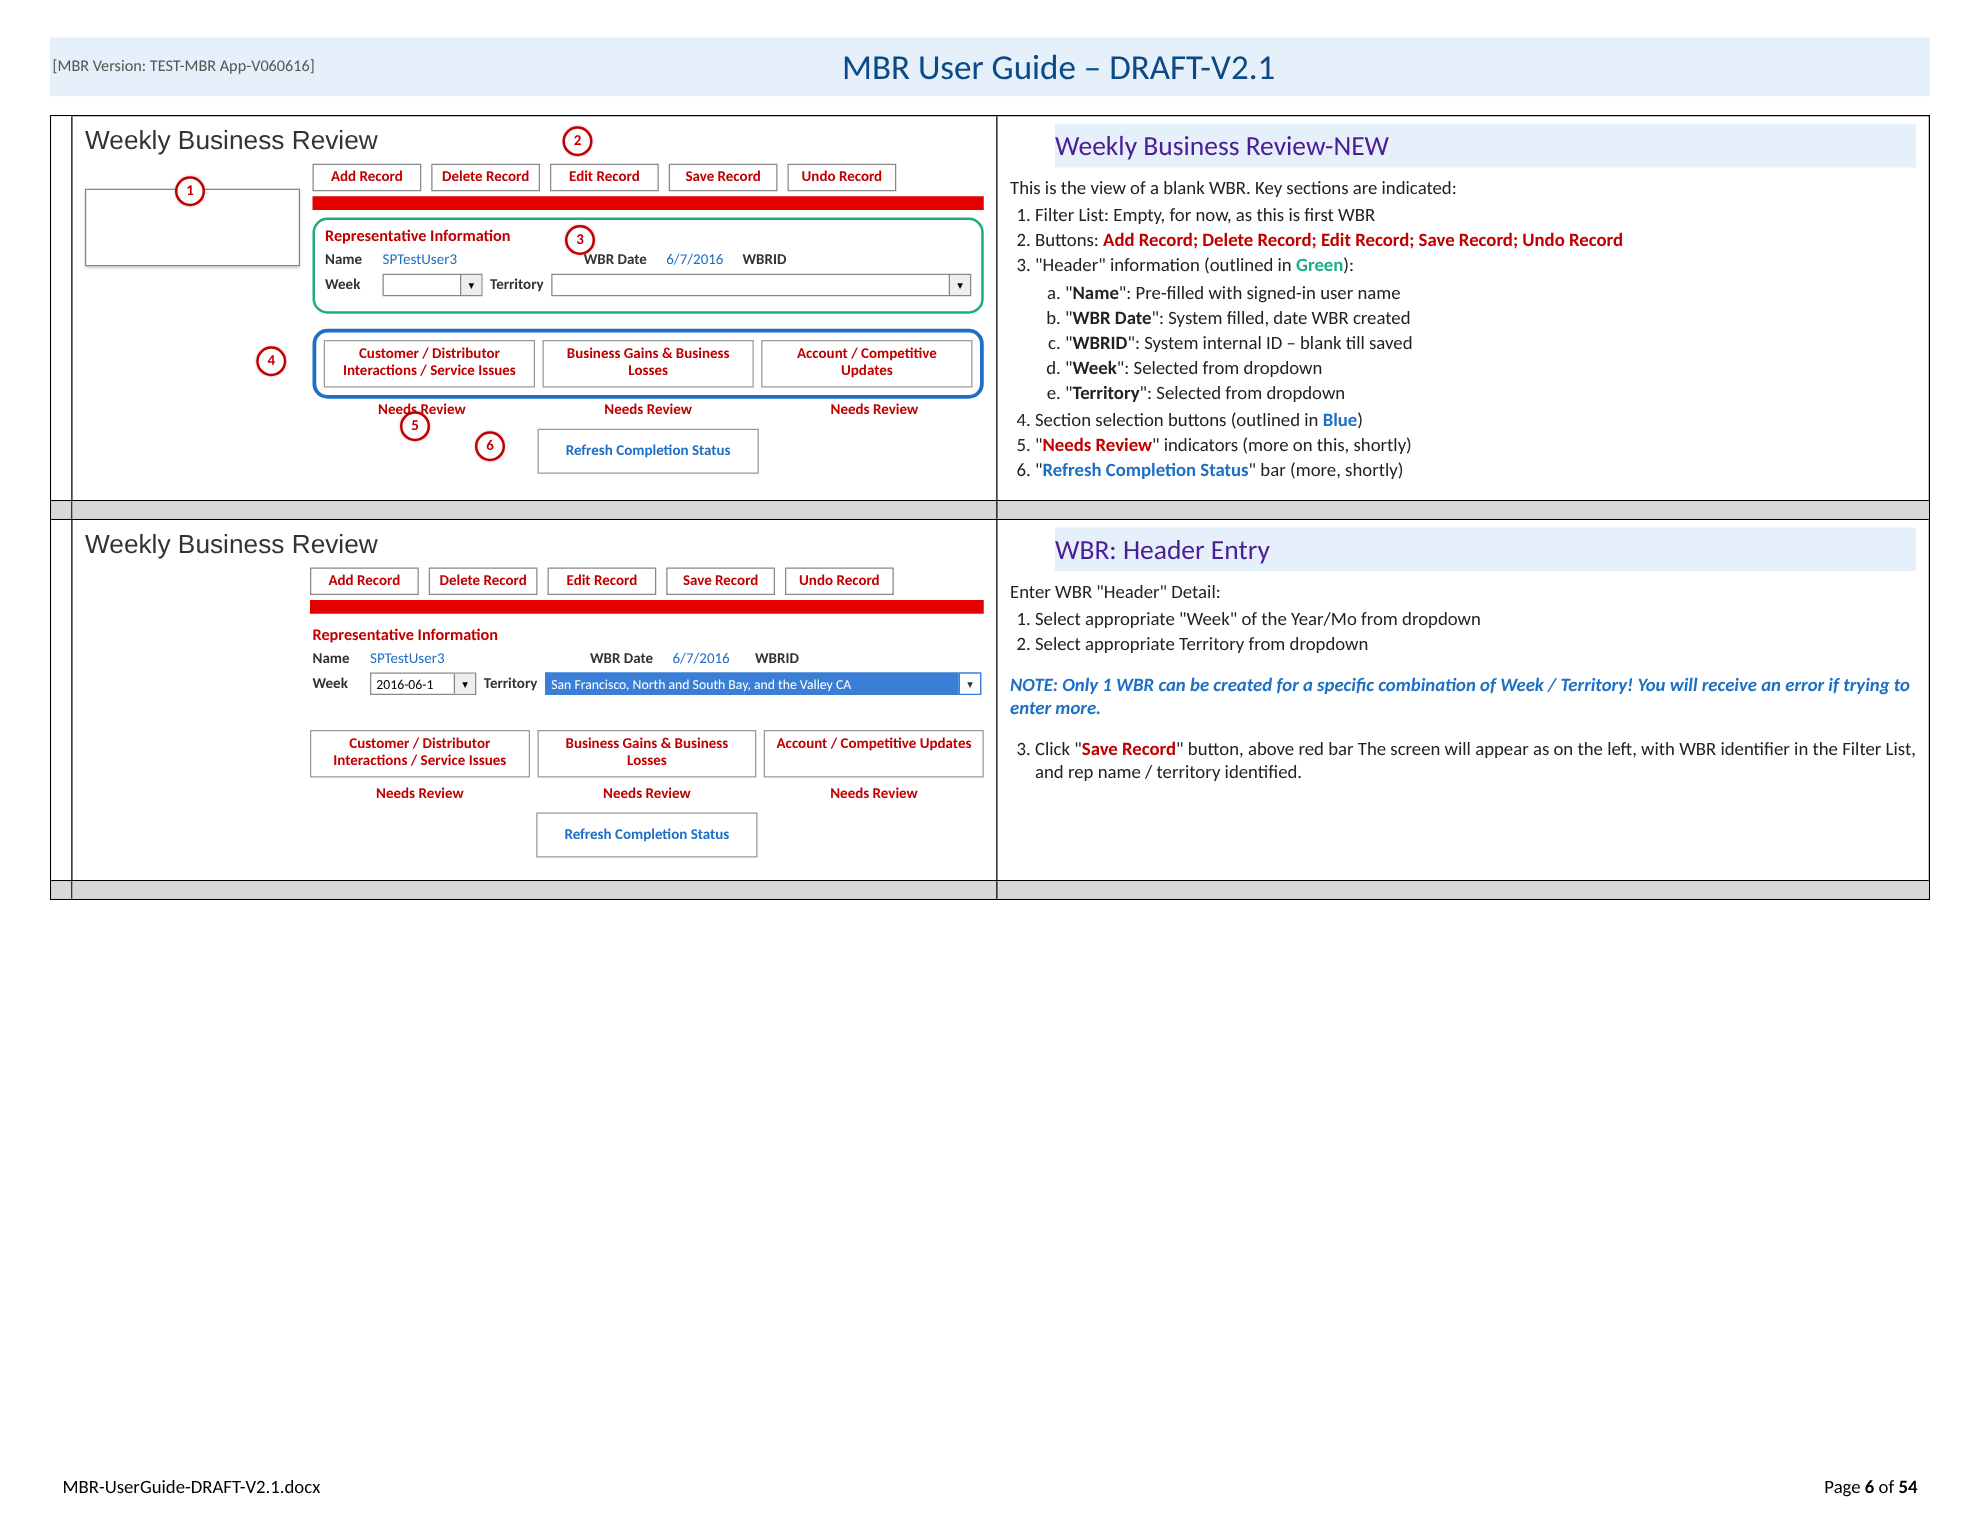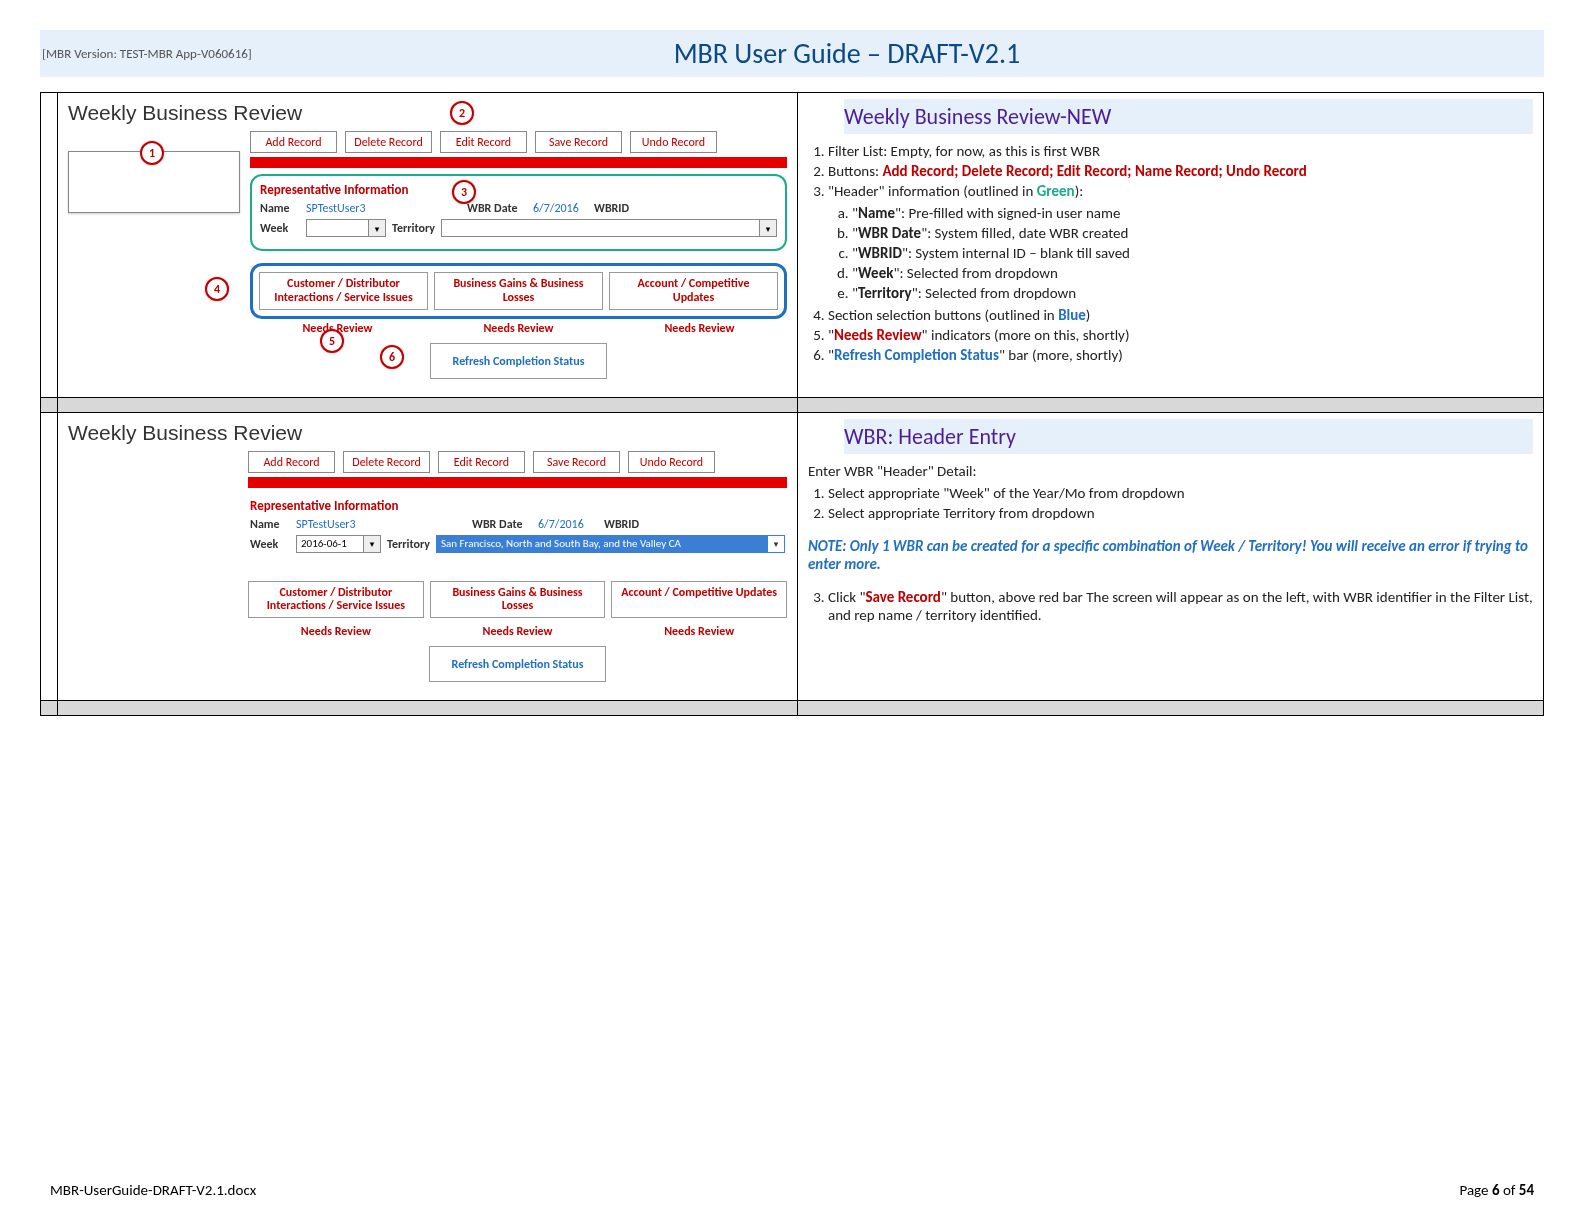--- a/index.html
+++ b/index.html
@@ -109,21 +109,21 @@
   }
   .btn-row {
     display: flex;
     gap: 8px;
     margin-bottom: 4px;
   }
   .btn {
     border: 1px solid #888;
     background: #fff;
     color: #c00000;
-    font-weight: normal;
+    font-weight: bold;
     font-size: 12px;
     padding: 3px 0;
     width: 85px;
     text-align: center;
     cursor: pointer;
   }
   .redbar {
     height: 11px;
     background: #e40000;
     margin-bottom: 6px;
@@ -347,24 +347,25 @@
               </div>
             </div>
 
           </div>
         </div>
       </div>
 
       <div class="cell-right">
         <div class="right-title">Weekly Business Review-NEW</div>
         <div class="right-body">
+          <div>This is the view of a blank WBR. Key sections are indicated:</div>
           <ol>
             <li>Filter List: Empty, for now, as this is first WBR</li>
             <li>
-              <span>Buttons: </span><span class="redb">Add Record; Delete Record; Edit Record; Name Record; Undo Record</span>
+              <span>Buttons: </span><span class="redb">Add Record; Delete Record; Edit Record; Save Record; Undo Record</span>
             </li>
             <li>
               <span>"Header" information (outlined in </span><span class="greenb">Green</span><span>):</span>
               <ol>
                 <li><span>"</span><span class="bold">Name</span><span>": Pre-filled with signed-in user name</span></li>
                 <li><span>"</span><span class="bold">WBR Date</span><span>": System filled, date WBR created</span></li>
                 <li><span>"</span><span class="bold">WBRID</span><span>": System internal ID – blank till saved</span></li>
                 <li><span>"</span><span class="bold">Week</span><span>": Selected from dropdown</span></li>
                 <li><span>"</span><span class="bold">Territory</span><span>": Selected from dropdown</span></li>
               </ol>

